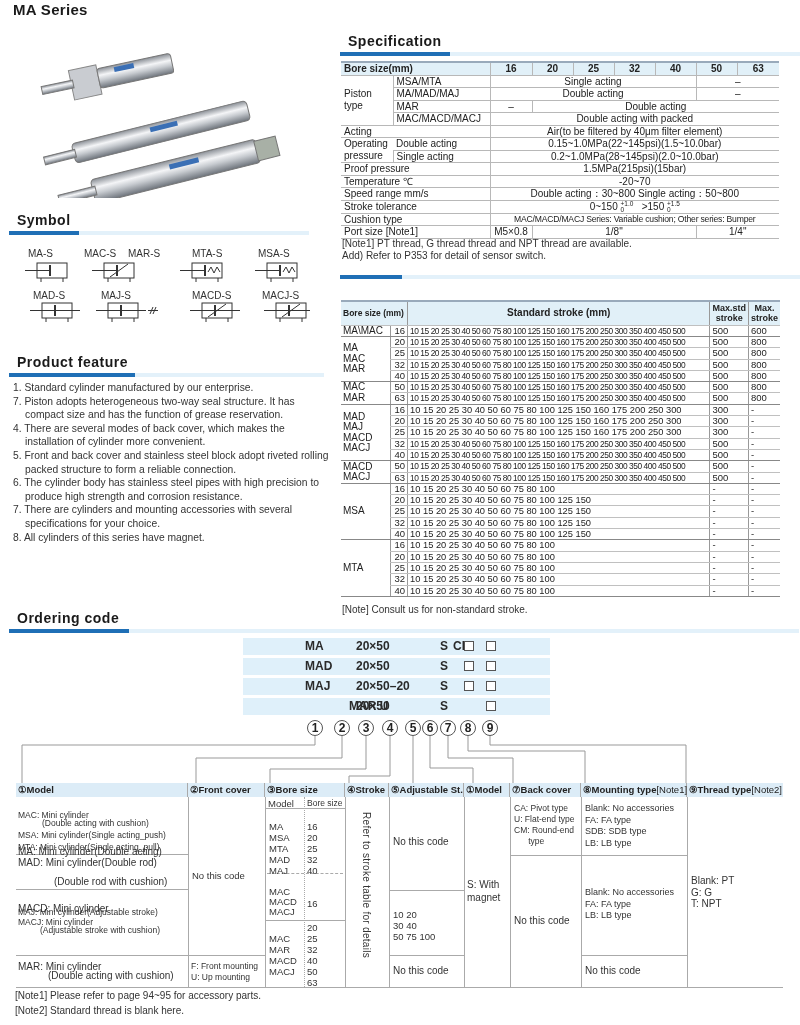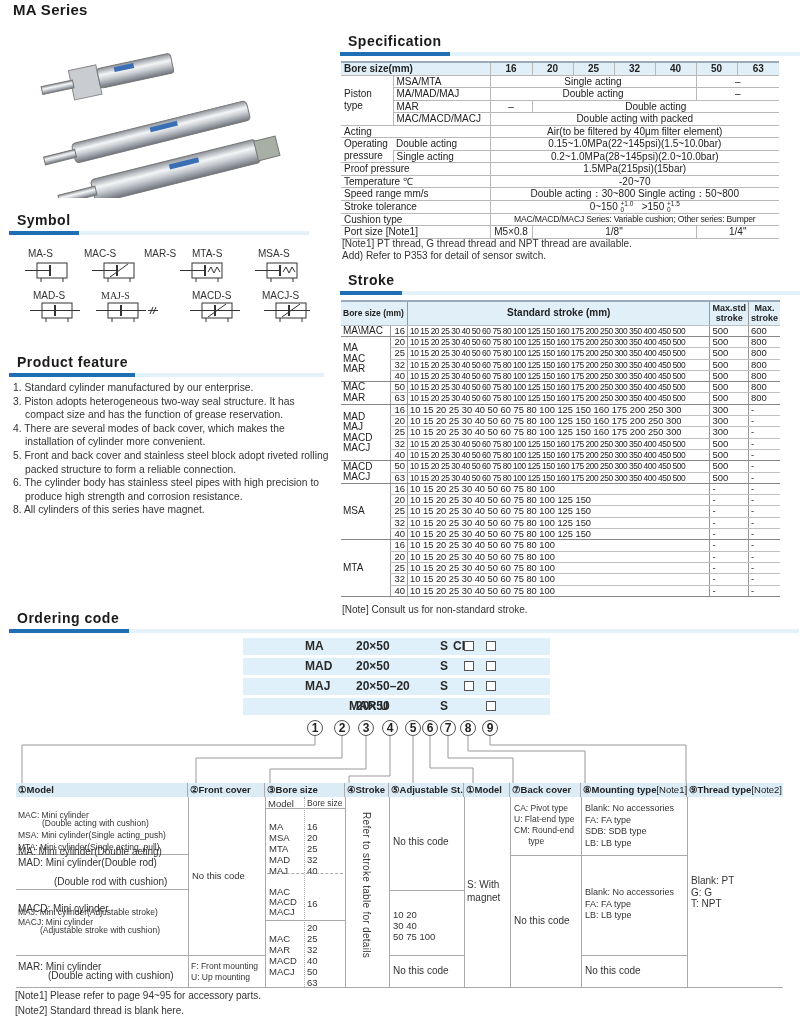--- a/index.html
+++ b/index.html
@@ -155,21 +155,20 @@
     <td class="c vl">M5×0.8</td>
     <td class="c vl" colspan="4">1/8"</td>
     <td class="c vl" colspan="2">1/4"</td>
   </tr>
 </tbody>
   </table>
 <div class="note" style="left:342px;top:238px">[Note1] PT thread, G thread thread and NPT thread are available.</div>
 <div class="note" style="left:342px;top:250px">Add) Refer to P353 for detail of sensor switch.</div>
 
 <div class="sec-head" style="left:340px;top:272px;width:460px;--w:62px">
-  <div class="t">Stroke</div>
   <div class="bar"></div>
 </div>
 <table class="stroke abs" style="left:341px;top:300px;width:439px">
   <colgroup>
       <col style="width:50px">
       <col style="width:17px">
       <col style="width:310px">
       <col style="width:33px">
       <col style="width:29px">
     </colgroup>
@@ -344,25 +343,25 @@
 </table>
 <div class="note" style="left:342px;top:604px">[Note] Consult us for non-standard stroke.</div>
 
 <div class="sec-head" style="left:9px;top:212px;width:300px;--w:70px">
   <div class="t">Symbol</div>
   <div class="bar"></div>
 </div>
 <div id="symbols">
     <div class="symbol" style="left: 28px; top: 248px;">MA-S</div>
     <div class="symbol" style="left: 84px; top: 248px;">MAC-S</div>
-    <div class="symbol" style="left: 144px; top: 248px; text-align: right;">MAR-S</div>
+    <div class="symbol" style="left: 128px; top: 248px; text-align: right;">MAR-S</div>
     <div class="symbol" style="left: 192px; top: 248px;">MTA-S</div>
     <div class="symbol" style="left: 258px; top: 248px;">MSA-S</div>
     <div class="symbol" style="left: 33px; top: 290px;">MAD-S</div>
-    <div class="symbol" style="left: 101px; top: 290px; font-family: Liberation Serif, serif;">MAJ-S</div>
+    <div class="symbol" style="left: 101px; top: 290px;">MAJ-S</div>
     <div class="symbol" style="left: 192px; top: 290px;">MACD-S</div>
     <div class="symbol" style="left: 262px; top: 290px;">MACJ-S</div>
     <svg width="310" height="70" style="position: absolute; left: 0px; top: 258px;">
       <rect x="37" y="5" width="30" height="15" fill="none" stroke="#333"></rect>
       <line x1="25" y1="12.5" x2="50" y2="12.5" stroke="#333"></line>
       <line x1="50" y1="7" x2="50" y2="18" stroke="#333" stroke-width="2"></line>
       <line x1="41" y1="20" x2="41" y2="24" stroke="#333"></line>
       <line x1="63" y1="20" x2="63" y2="24" stroke="#333"></line>
       <rect x="104" y="5" width="30" height="15" fill="none" stroke="#333"></rect>
       <line x1="92" y1="12.5" x2="117" y2="12.5" stroke="#333"></line>
@@ -416,24 +415,25 @@
       <line x1="321" y1="56" x2="324" y2="49" stroke="#333"></line>
     </svg>
   </div>
 
 <div class="sec-head" style="left:9px;top:354px;width:315px;--w:126px">
   <div class="t">Product feature</div>
   <div class="bar"></div>
 </div>
 <ul class="feat abs" style="left:13px;top:381px;width:318px">
   <li>1. Standard cylinder manufactured by our enterprise.</li>
-  <li>3. Piston adopts heterogeneous two-way seal structure. It has compact size and has the function of grease reservation.</li>
+  <li>7. Piston adopts heterogeneous two-way seal structure. It has compact size and has the function of grease reservation.</li>
   <li>4. There are several modes of back cover, which makes the installation of cylinder more convenient.</li>
   <li>5. Front and back cover and stainless steel block adopt riveted rolling packed structure to form a reliable connection.</li>
   <li>6. The cylinder body has stainless steel pipes with high precision to produce high strength and corrosion resistance.</li>
+  <li>7. There are cylinders and mounting accessories with several specifications for your choice.</li>
   <li>8. All cylinders of this series have magnet.</li>
 </ul>
 
 <div class="sec-head" style="left:9px;top:610px;width:790px;--w:120px">
   <div class="t">Ordering code</div>
   <div class="bar"></div>
 </div>
 
 <div id="code-rows">
     <div class="code-row" style="top: 638px;">

